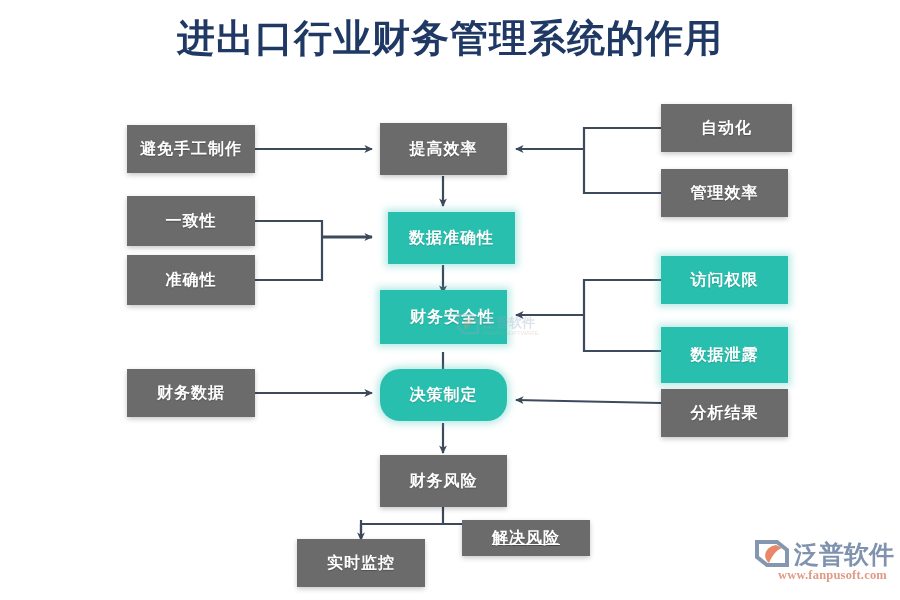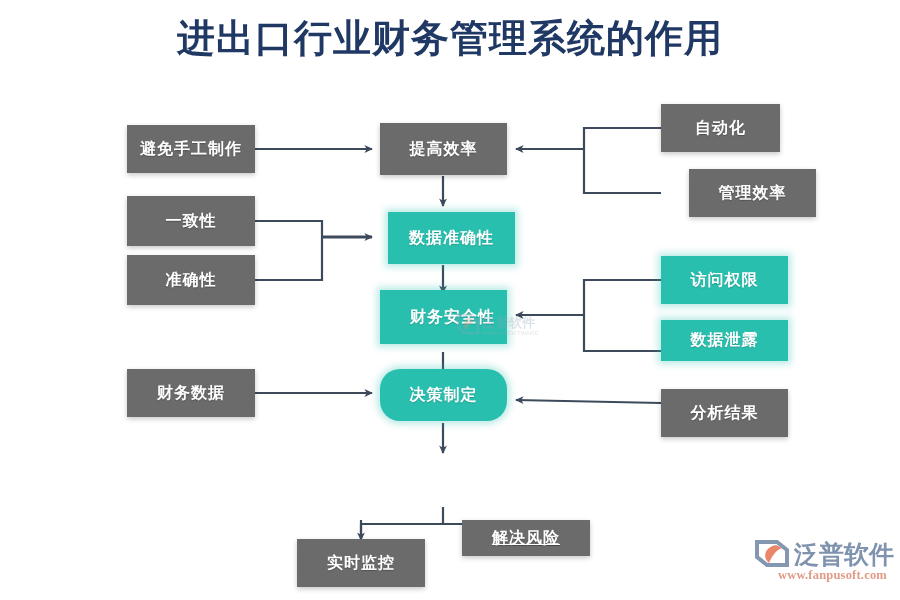--- a/index.html
+++ b/index.html
@@ -205,42 +205,45 @@
   </div>
 
   <div class="node teal" style="left:380px; top:290px; width:127px; height:54px;padding-left:18px;">
     <span>财务安全性</span>
   </div>
 
   <div class="node teal" style="left:380px; top:369px; width:127px; height:52px;border-radius:20px;">
     <span>决策制定</span>
   </div>
 
+  <div class="node gray" style="left:380px; top:455px; width:127px; height:52px;">
+    <span>财务风险</span>
+  </div>
 
   <div class="node gray" style="left:297px; top:539px; width:128px; height:48px;">
     <span>实时监控</span>
   </div>
 
   <div class="node gray" style="left:462px; top:520px; width:128px; height:36px;text-decoration:underline;">
     <span>解决风险</span>
   </div>
 
-  <div class="node gray" style="left:661px; top:104px; width:119px; height:48px;">
+  <div class="node gray" style="left:661px; top:104px; width:131px; height:48px;">
     <span>自动化</span>
   </div>
 
-  <div class="node gray" style="left:661px; top:169px; width:127px; height:48px;margin-left:28px;">
+  <div class="node gray" style="left:661px; top:169px; width:127px; height:48px;">
     <span>管理效率</span>
   </div>
 
   <div class="node teal" style="left:661px; top:256px; width:127px; height:48px;">
     <span>访问权限</span>
   </div>
 
-  <div class="node teal" style="left:661px; top:320px; width:127px; height:41px;">
+  <div class="node teal" style="left:661px; top:327px; width:127px; height:56px;">
     <span>数据泄露</span>
   </div>
 
   <div class="node gray" style="left:661px; top:389px; width:127px; height:48px;">
     <span>分析结果</span>
   </div>
 
   <div id="watermark">
     <svg width="26" height="24" viewBox="0 0 26 24">
       <path d="M3,3 L17,3 L23,9 L23,21 L9,21 L3,15 Z" fill="none" stroke="#8fa3bb" stroke-width="2.6"></path>

